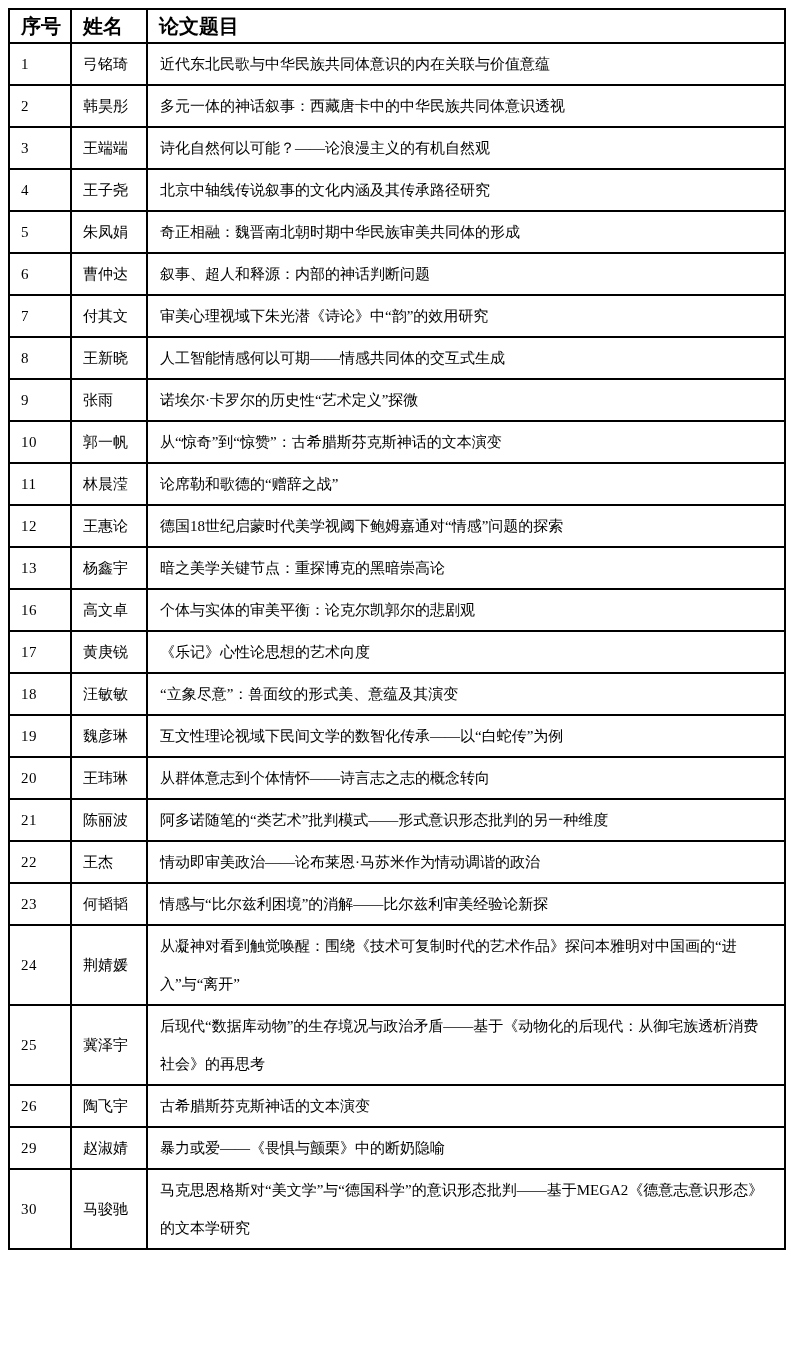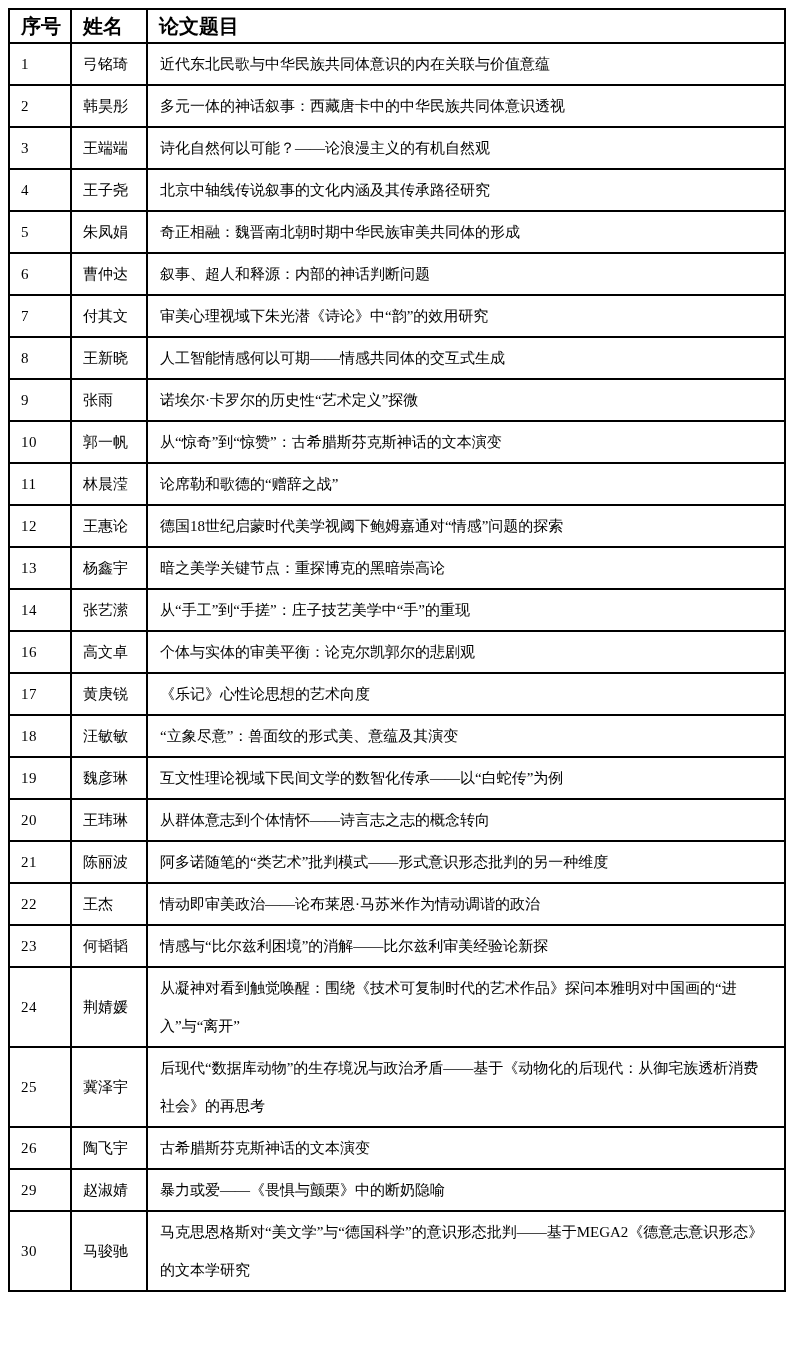--- a/index.html
+++ b/index.html
@@ -132,25 +132,20 @@
           <td class="cell-no">12</td>
           <td class="cell-name">王惠论</td>
           <td class="cell-title">德国18世纪启蒙时代美学视阈下鲍姆嘉通对“情感”问题的探索</td>
         </tr>
         <tr>
           <td class="cell-no">13</td>
           <td class="cell-name">杨鑫宇</td>
           <td class="cell-title">暗之美学关键节点：重探博克的黑暗崇高论</td>
         </tr>
         <tr>
-          <td class="cell-no">14</td>
-          <td class="cell-name">张艺潆</td>
-          <td class="cell-title">从“手工”到“手搓”：庄子技艺美学中“手”的重现</td>
-        </tr>
-        <tr>
           <td class="cell-no">16</td>
           <td class="cell-name">高文卓</td>
           <td class="cell-title">个体与实体的审美平衡：论克尔凯郭尔的悲剧观</td>
         </tr>
         <tr>
           <td class="cell-no">17</td>
           <td class="cell-name">黄庚锐</td>
           <td class="cell-title">《乐记》心性论思想的艺术向度</td>
         </tr>
         <tr>

